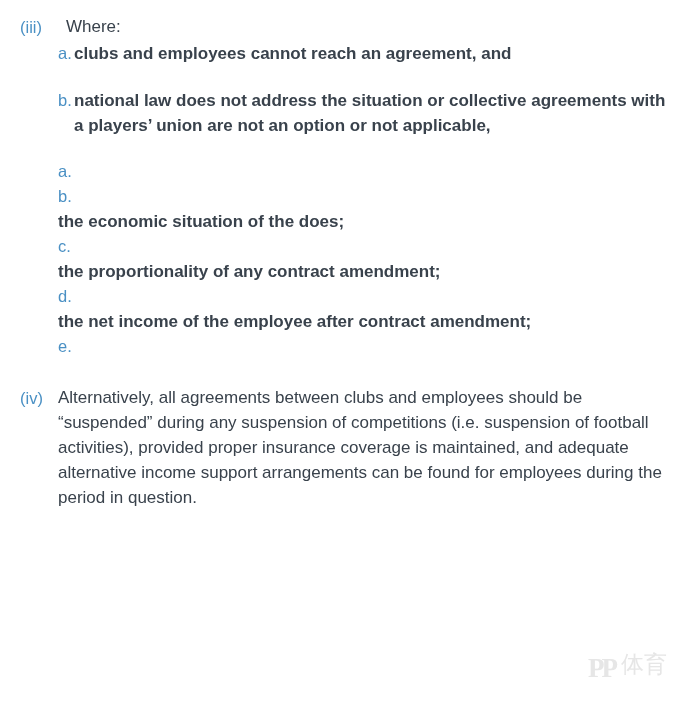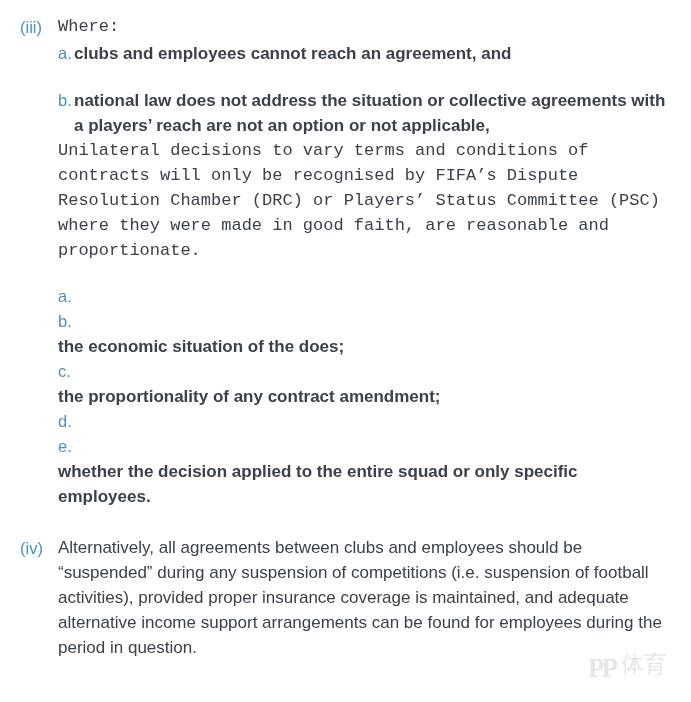--- a/index.html
+++ b/index.html
@@ -35,22 +35,21 @@
     text-align: left;
     padding-top: 1px;
   }
   .clause-body {
     flex: 1 1 auto;
     font-size: 17px;
     line-height: 25px;
     color: #39424c;
   }
   .para {
-    margin: 0 0 0 0;
-    font-family: Liberation Mono, monospace;
+    margin: 0 0 0 8px;
   }
   .para + .para {
     margin-top: 22px;
   }
   .lettered {
     margin-top: 2px;
   }
   .lettered .litem {
     display: flex;
     align-items: flex-start;
@@ -111,45 +110,44 @@
       <div class="para">Where:</div>
 
       <div class="lettered">
         <div class="litem">
           <div class="lit-marker">a.</div>
           <div class="lit-text">clubs and employees cannot reach an agreement, and</div>
         </div>
         <div class="gap-small"></div>
         <div class="litem">
           <div class="lit-marker">b.</div>
-          <div class="lit-text">national law does not address the situation or collective agreements with a players’ reach are not an option or not applicable,</div>
+          <div class="lit-text">national law does not address the situation or collective agreements with a players’ union are not an option or not applicable,</div>
         </div>
       </div>
 
-      <div class="para">Unilateral decisions to vary terms and conditions of contracts will only be recognised by FIFA’s Dispute Resolution Chamber (DRC) or Players’ Status Committee (PSC) where they were made in good faith, are reasonable and proportionate.</div>
 
 
       <div class="sub-list">
         <div class="litem">
           <div class="lit-marker">a.</div>
         </div>
         <div class="litem">
           <div class="lit-marker">b.</div>
           <div class="lit-text">the economic situation of the does;</div>
         </div>
         <div class="litem">
           <div class="lit-marker">c.</div>
           <div class="lit-text">the proportionality of any contract amendment;</div>
         </div>
         <div class="litem">
           <div class="lit-marker">d.</div>
+          <div class="lit-text">the net income of the employee after contract amendment;</div>
         </div>
         <div class="litem">
           <div class="lit-marker">e.</div>
-          <div class="lit-text">whether the decision applied to the entire squad or only specific employees.</div>
         </div>
       </div>
 
     </div>
   </div>
 
   <div class="clause block-iv">
     <div class="clause-marker">(iv)</div>
     <div class="clause-body">Alternatively, all agreements between clubs and employees should be “suspended” during any suspension of competitions (i.e. suspension of football activities), provided proper insurance coverage is maintained, and adequate alternative income support arrangements can be found for employees during the period in question.</div>
   </div>

